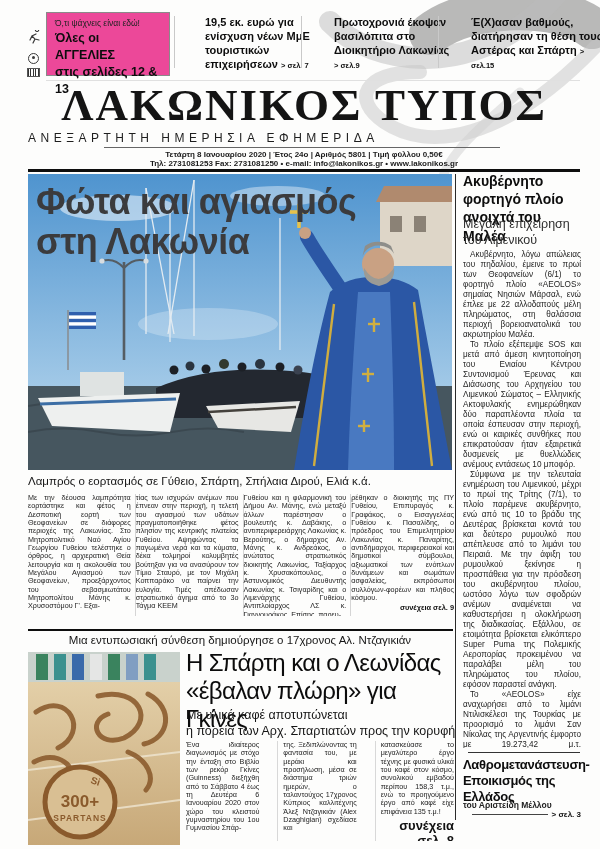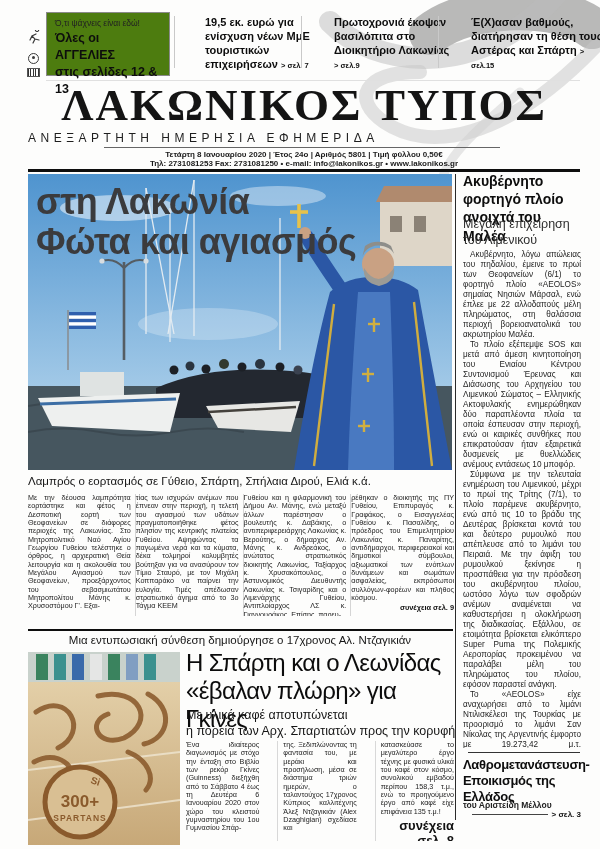--- a/index.html
+++ b/index.html
@@ -2,21 +2,21 @@
 <html><head>
 <meta charset="utf-8">
 <style>
   * { margin:0; padding:0; box-sizing:border-box; }
   html,body { width:600px; height:849px; }
   body { position:relative; background:#fdfdfc; font-family:"Liberation Sans",sans-serif; color:#111; overflow:hidden; }
   .abs { position:absolute; z-index:2; }
   .wm { position:absolute; left:0; top:0; z-index:1; }
 
   
-  .clsbox { left:46px; top:12px; width:124px; height:64px; border:1.5px solid #8a8a8a; background:#4d7c0f; padding:5px 8px; }
+  .clsbox { left:46px; top:12px; width:124px; height:64px; border:1.5px solid #8a8a8a; background:#ec4899; padding:5px 8px; }
   .cls-kicker { font-size:8.5px; color:#222; margin-bottom:2px; }
   .cls-line { font-size:12.5px; font-weight:bold; line-height:1.35; color:#0d0d0d; }
   .teaser { top:15px; font-size:11px; font-weight:bold; line-height:1.28; color:#0d0d0d;margin-left:25px; }
   .t2 { left:180px; width:113px; }
   .t3 { left:309px; width:121px; }
   .t4 { left:446px; width:134px; }
   .pageref { font-size:7.5px; font-weight:bold; }
   .vdiv { top:16px; width:1px; height:52px; background:#c9c9c9; }
   .strip-rule { left:46px; top:80px; width:534px; height:1px; background:#e0e0e0; }
   .postmarks { left:27px; top:30px; width:16px; }
@@ -193,22 +193,22 @@
         <path d="M306,130 C300,180 292,240 286,292" fill="none"></path>
         <path d="M386,128 C392,180 398,240 404,292" fill="none"></path>
       </g>
       <circle cx="350" cy="90" r="16" fill="#c9a183"></circle>
       <path d="M336,94 q14,22 30,0 q2,14 -15,18 q-17,-4 -15,-18 Z" fill="#9b9b96"></path>
       <path d="M334,84 a17,15 0 0,1 33,-2 l-4,-10 a18,14 0 0,0 -26,0 Z" fill="#8e8e8a"></path>
     </g>
   </svg>
 </div>
 <div class="abs lead-head">
+  <div>Φώτα και αγιασμός</div>
   <div>στη Λακωνία</div>
-  <div>Φώτα και αγιασμός</div>
 </div>
 <div class="abs lead-caption">Λαμπρός ο εορτασμός σε Γύθειο, Σπάρτη, Σπήλαια Διρού, Ελιά κ.ά.</div>
 
 <div class="abs mcols">
   <div class="mcol">Με την δέουσα λαμπρότητα εορτάστηκε και φέτος η Δεσποτική εορτή των Θεοφανείων σε διάφορες περιοχές της Λακωνίας. Στο Μητροπολιτικό Ναό Αγίου Γεωργίου Γυθείου τελέστηκε ο όρθρος, η αρχιερατική Θεία λειτουργία και η ακολουθία του Μεγάλου Αγιασμού των Θεοφανείων, προεξάρχοντος του σεβασμιωτάτου Μητροπολίτου Μάνης κ. Χρυσοστόμου Γ'. Εξαι-</div>
   <div class="mcol">τίας των ισχυρών ανέμων που έπνεαν στην περιοχή, η τελετή του αγιασμού των υδάτων πραγματοποιήθηκε φέτος πλησίον της κεντρικής πλατείας Γυθείου. Αψηφώντας τα παγωμένα νερά και τα κύματα, δέκα τολμηροί κολυμβητές βούτηξαν για να ανασύρουν τον Τίμιο Σταυρό, με τον Μιχάλη Κοππαράκο να παίρνει την ευλογία. Τιμές απέδωσαν στρατιωτικό άγημα από το 3ο Τάγμα ΚΕΕΜ</div>
   <div class="mcol">Γυθείου και η φιλαρμονική του Δήμου Αν. Μάνης, ενώ μεταξύ άλλων παρέστησαν ο βουλευτής κ. Δαβάκης, ο αντιπεριφερειάρχης Λακωνίας κ. Βερούτης, ο δήμαρχος Αν. Μάνης κ. Ανδρεάκος, ο ανώτατος στρατιωτικός διοικητής Λακωνίας, Ταξίαρχος κ. Χρυσακόπουλος, ο Αστυνομικός Διευθυντής Λακωνίας κ. Τσιγαρίδης και ο Λιμενάρχης Γυθείου, Αντιπλοίαρχος ΛΣ κ. Γιαννουράκος. Επίσης, παρευ-</div>
   <div class="mcol">
     <span>ρέθηκαν ο διοικητής της ΠΥ Γυθείου, Επιπυραγός κ. Γραφάκος, ο Εισαγγελέας Γυθείου κ. Πασαλίδης, ο πρόεδρος του Επιμελητηρίου Λακωνίας κ. Παναρίτης, αντιδήμαρχοι, περιφερειακοί και δημοτικοί σύμβουλοι, αξιωματικοί των ενόπλων δυνάμεων και σωμάτων ασφαλείας, εκπρόσωποι συλλόγων-φορέων και πλήθος κόσμου.</span>
     <div class="mcont">συνέχεια σελ. 9</div>

